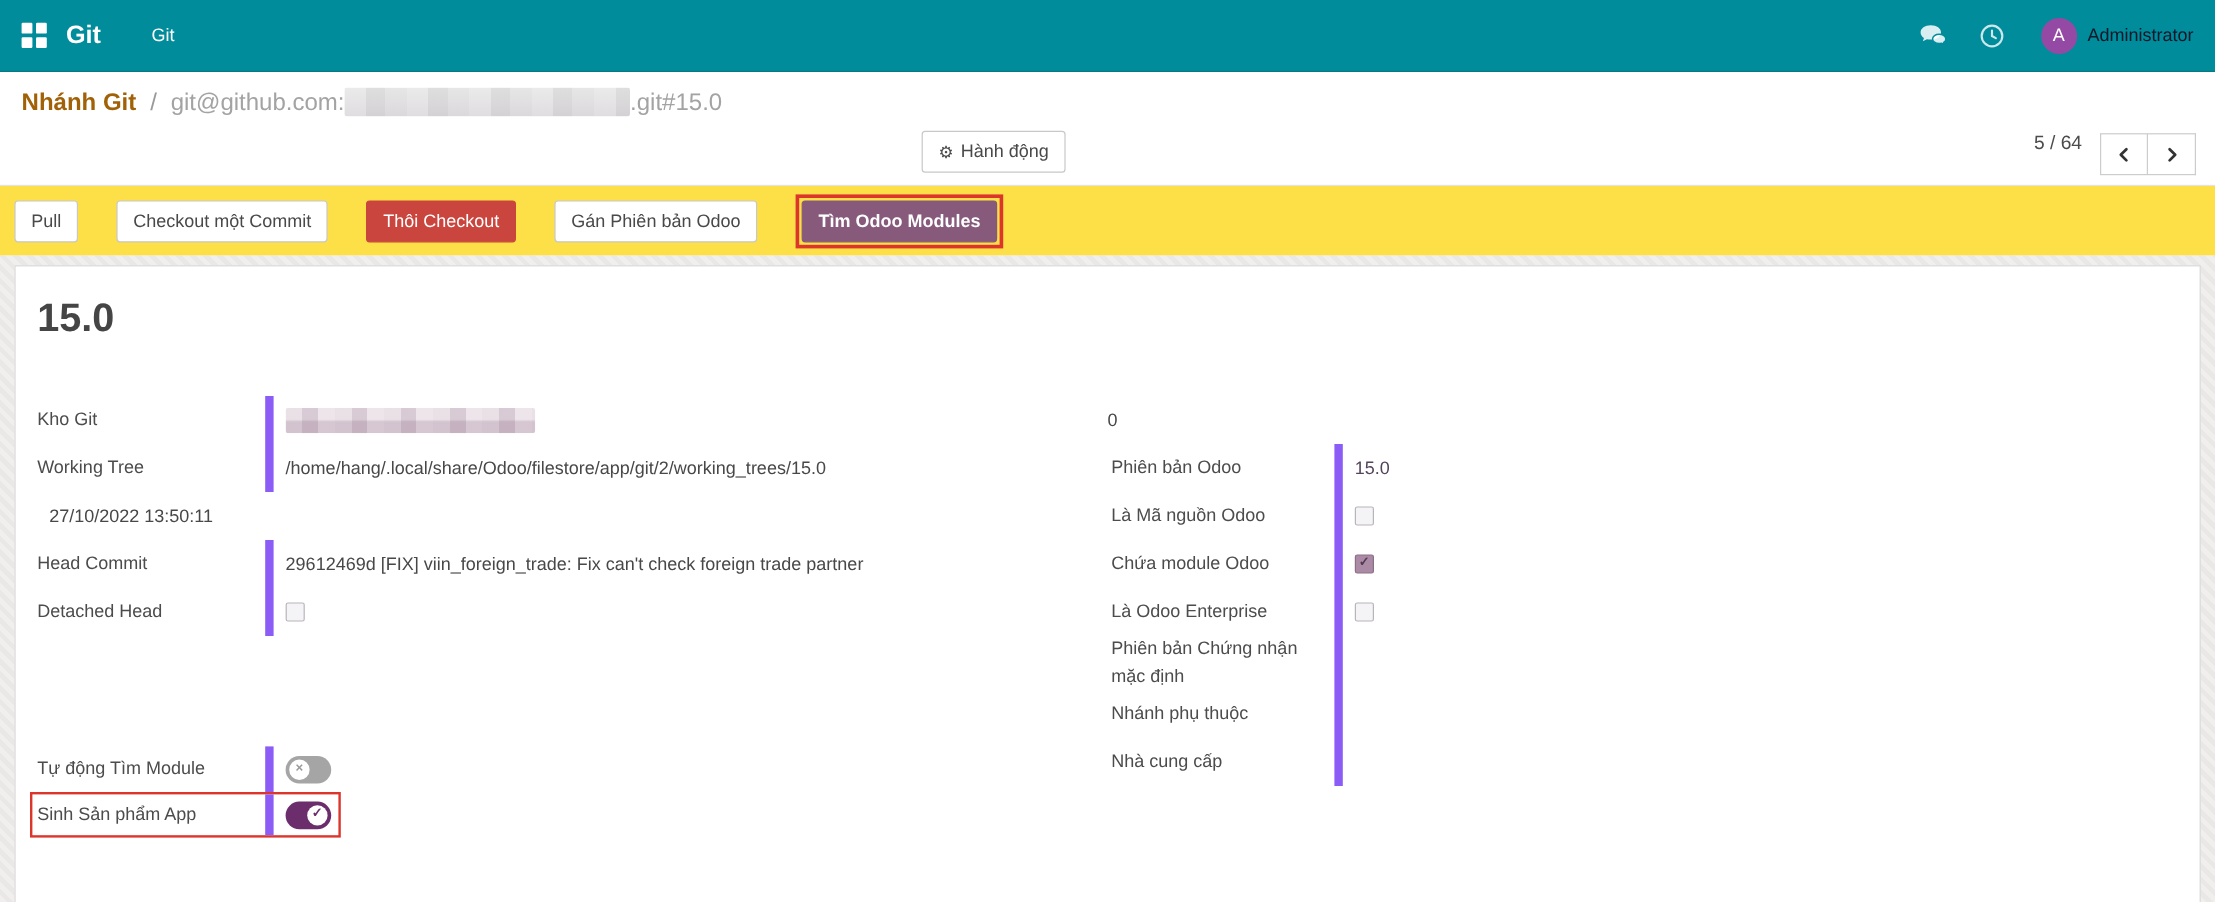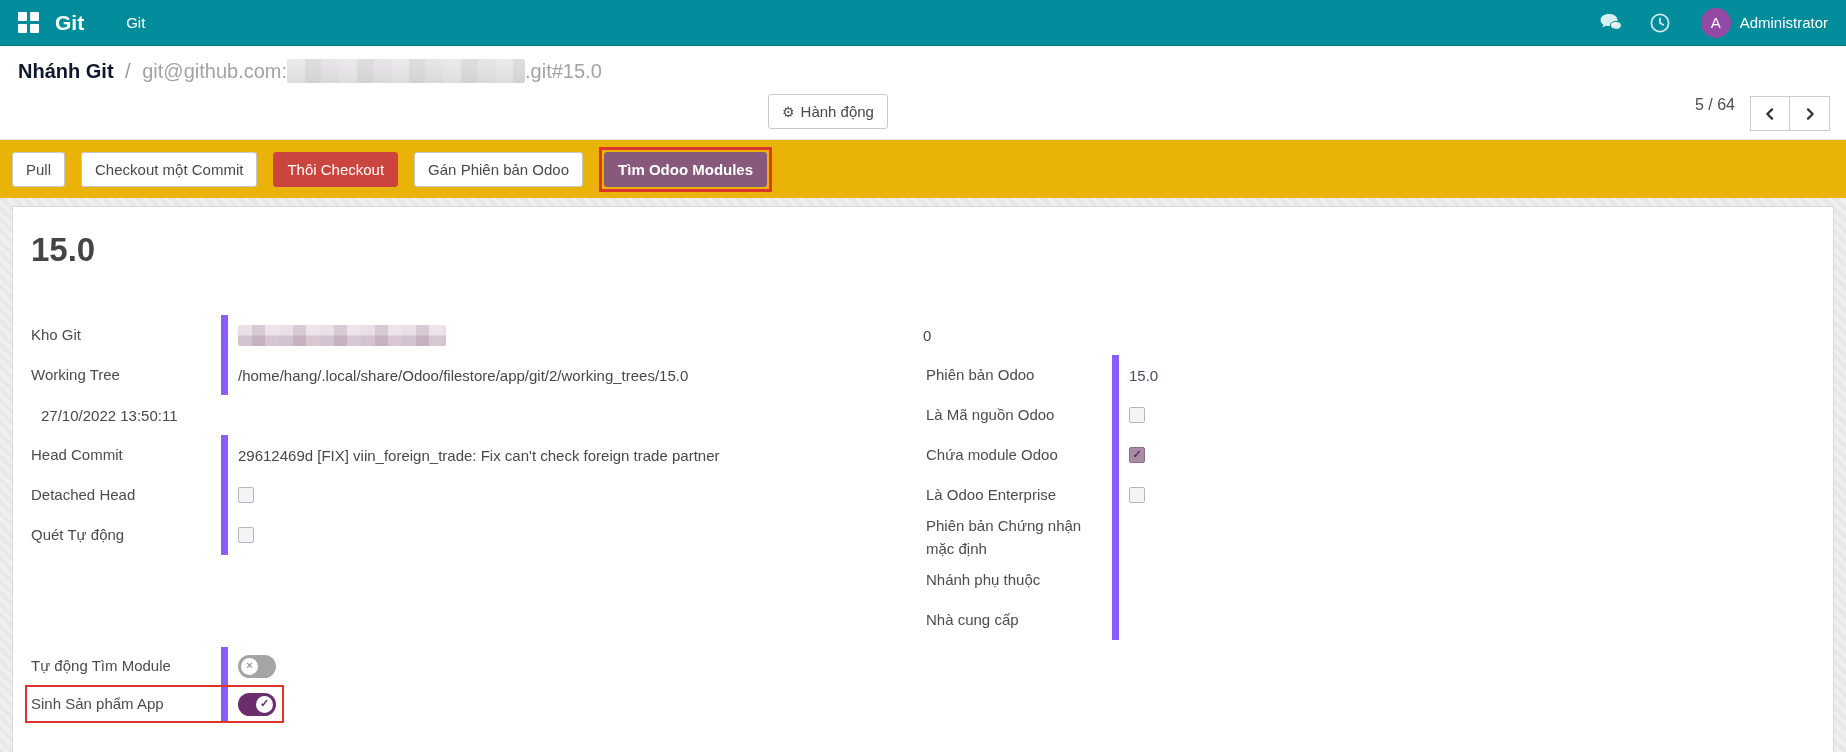--- a/index.html
+++ b/index.html
@@ -1,34 +1,34 @@
 <!DOCTYPE html>
 <html><head>
 <meta charset="utf-8">
 <style>
   * { margin:0; padding:0; box-sizing:border-box; }
   html,body { width:1846px; height:752px; overflow:hidden;
     font-family:"Liberation Sans", sans-serif; background:#fff; color:#444; }
 
   
-  .topnav { height:46px; background:#008c9b; border-bottom:1px solid #077984;
+  .topnav { height:60px; background:#008c9b; border-bottom:1px solid #077984;
     display:flex; align-items:center; padding:0 18px; }
   .apps-grid { display:grid; grid-template-columns:9px 9px; grid-gap:3px; cursor:pointer; }
   .apps-grid span { width:9px; height:9px; background:#fff; border-radius:1px; }
   .brand { color:#fff; font-size:21px; font-weight:bold; margin-left:16px; cursor:pointer; }
   .navmenu { color:#fff; font-size:15px; margin-left:42px; cursor:pointer; }
   .nav-spacer { flex:1; }
   .nav-icon { margin-left:26px; cursor:pointer; display:flex; align-items:center; }
   .avatar { width:30px; height:30px; border-radius:50%; background:#9449a5; color:#fff;
     font-size:15px; display:flex; align-items:center; justify-content:center; margin-left:30px; }
-  .username { color:#ffffff; font-size:15px; margin-left:9px; cursor:pointer; }
+  .username { color:#0f172a; font-size:15px; margin-left:9px; cursor:pointer; }
 
   
   .crumb-row { padding:13px 18px 4px; font-size:20px; }
-  .crumb-active { color:#0f172a; font-weight:bold; cursor:pointer; }
+  .crumb-active { color:#a16207; font-weight:bold; cursor:pointer; }
   .crumb-sep { color:#9a9a9a; margin:0 6px; }
   .crumb-muted { color:#a3a3a3; }
   .redact-gray { display:inline-block; width:238px; height:24px; border-radius:2px;
     vertical-align:-5px;
     background:
       repeating-linear-gradient(90deg, rgba(0,0,0,0.02) 0 18px, rgba(0,0,0,0.07) 18px 34px, rgba(0,0,0,0.04) 34px 52px),
       linear-gradient(180deg,#f0eff0,#e4e1e4); }
 
   
   .action-row { position:relative; height:53px; border-bottom:1px solid #e3e3e3; }
@@ -38,22 +38,22 @@
   .action-btn { position:absolute; left:768px; top:7px; }
   .gear { font-size:14px; color:#494949; }
   .pager { position:absolute; right:16px; top:9px; display:flex; }
   .pager-value { font-size:16px; color:#4c4c4c; margin-right:15px; }
   .pager-btns { display:flex; }
   .pager-btn { width:40px; height:35px; background:#fff; border:1px solid #ccc;
     display:flex; align-items:center; justify-content:center; cursor:pointer; }
   .pager-btn + .pager-btn { border-left:none; }
 
   
-  .statusbar { height:58px; background:#eab308; display:flex; align-items:center;
-    padding:0 12px; gap:16px; }
+  .statusbar { height:58px; background:#fde047; display:flex; align-items:center;
+    padding:0 12px; gap:32px; }
   .btn-danger { background:#c9453e; border-color:#c9453e; color:#fff; }
   .btn-primary { background:#875a7b; border-color:#875a7b; color:#fff;font-weight:bold; }
   .hl-wrap { border:3px solid #dc352c; padding:2px; display:inline-flex; }
 
   
   .content { height:595px;
     background:repeating-linear-gradient(45deg,#f1efee 0 4px,#eae8e7 4px 8px);
     padding:8px 12px 0; }
   .sheet { background:#fff; border:1px solid #d9d7d7; height:600px; padding:16px 18px 0; }
   .sheet-title { font-size:33px; font-weight:bold; color:#454545; margin:8px 0 46px; }
@@ -189,26 +189,20 @@
               <div class="o-value">
                 <span>29612469d [FIX] viin_foreign_trade: Fix can't check foreign trade partner</span>
               </div>
             </div>
             <div class="o-row">
               <div class="o-label">Detached Head</div>
               <div class="o-value">
                 <span class="o-cb">✓</span>
               </div>
             </div>
-            <div class="o-row">
-              <div class="o-label">Quét Tự động</div>
-              <div class="o-value">
-                <span class="o-cb">✓</span>
-              </div>
-            </div>
           </div>
         <div class="toggles">
             <div class="o-row">
               <div class="o-label">Tự động Tìm Module</div>
               <div class="o-value">
                 <span class="o-toggle off">
                   <span class="o-knob">×</span>
                 </span>
               </div>
             </div>

